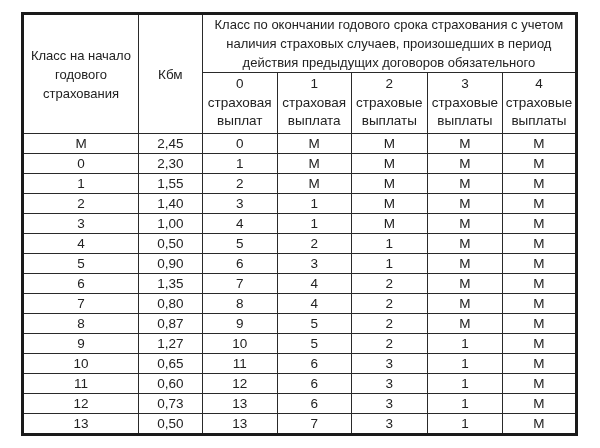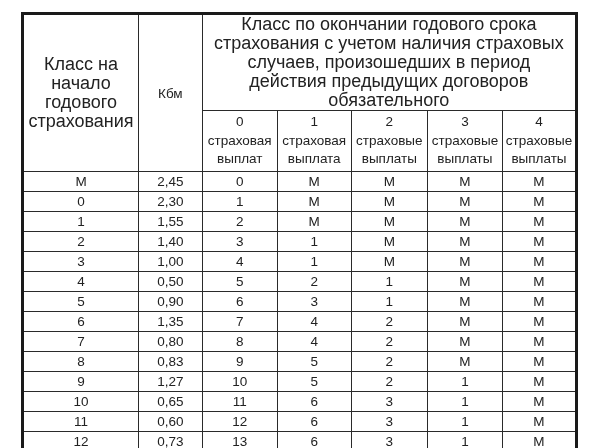--- a/index.html
+++ b/index.html
@@ -3,21 +3,21 @@
 <meta charset="utf-8">
 <style>
   html, body { margin:0; padding:0; background:#ffffff; }
   body { width:600px; height:448px; position:relative; overflow:hidden;
          font-family:"Liberation Sans", "DejaVu Sans", sans-serif; color:#222; }
   table { position:absolute; left:21px; top:12px; width:557px; height:423px;
           border-collapse:collapse; border:3px solid #1a1a1a; table-layout:fixed; }
   td, th { border:1.5px solid #2a2a2a; text-align:center; vertical-align:middle;
            font-weight:normal; font-size:13.5px; padding:0; line-height:19px; }
   th { font-size:13.5px; }
-  .h-top { font-size:18px; line-height:19px; padding:0 4px; }
+  .h-top { font-size:13px; line-height:19px; padding:0 4px; }
   .sub { line-height:18.5px; }
   tbody td { height:19px; }
   col.c0 { width:102px; } col.c1 { width:56px; } col.c2 { width:66px; }
   col.c3 { width:65px; } col.c4 { width:67px; } col.c5 { width:66px; } col.c6 { width:65px; }
 </style>
 </head>
 <body>
 
 <table>
   <colgroup>
@@ -140,21 +140,21 @@
         <td>7</td>
         <td>0,80</td>
         <td>8</td>
         <td>4</td>
         <td>2</td>
         <td>М</td>
         <td>М</td>
       </tr>
       <tr>
         <td>8</td>
-        <td>0,83</td>
+        <td>0,87</td>
         <td>9</td>
         <td>5</td>
         <td>2</td>
         <td>М</td>
         <td>М</td>
       </tr>
       <tr>
         <td>9</td>
         <td>1,27</td>
         <td>10</td>

